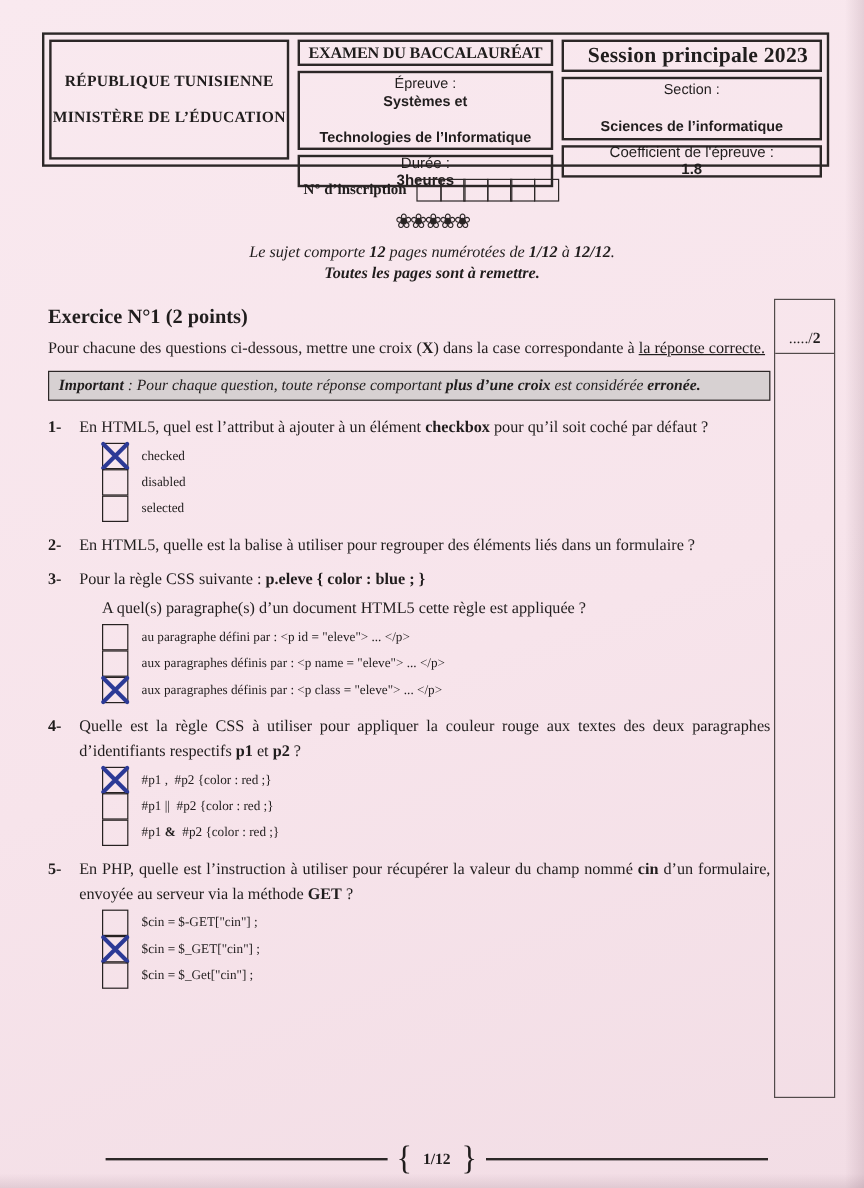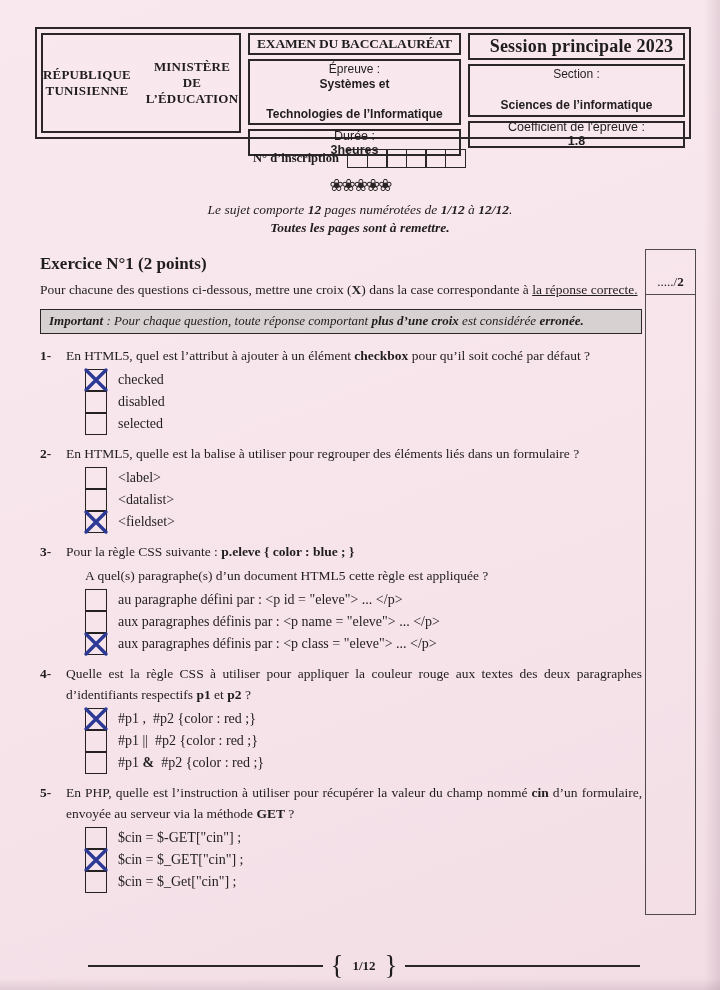--- a/index.html
+++ b/index.html
@@ -14,22 +14,22 @@
   .edge-right{position:absolute;top:0;right:0;width:16px;height:100%;
     background:linear-gradient(90deg,rgba(0,0,0,0) 0%,rgba(120,85,100,.16) 100%);}
   .edge-bottom{position:absolute;left:0;bottom:0;width:100%;height:12px;
     background:linear-gradient(180deg,rgba(0,0,0,0) 0%,rgba(120,85,100,.15) 100%);}
   .b{font-weight:bold}.i{font-style:italic}.u{text-decoration:underline}
 
   
   .header{position:absolute;left:35px;top:27px;width:656px;height:112px;
     border:2px solid #2c2727;box-sizing:border-box;display:flex;gap:7px;padding:4px;}
   .h-left{width:200px;border:2px solid #2c2727;box-sizing:border-box;
-    display:flex;flex-direction:row;justify-content:center;align-items:center;gap:14px;
-    font-weight:bold;font-size:13px;letter-spacing:.2px;text-align:center;}
+    display:flex;flex-direction:column;justify-content:center;align-items:center;gap:14px;
+    font-weight:bold;font-size:13px;letter-spacing:.2px;text-align:left;}
   .h-col{display:flex;flex-direction:column;gap:4px;box-sizing:border-box;}
   .h-mid{width:213px;}
   .h-right{flex:1;}
   .h-cell{border:2px solid #2c2727;box-sizing:border-box;display:flex;flex-direction:column;
     justify-content:center;align-items:center;text-align:left;padding:1px 2px;}
   .cell-exam{height:30px;font-weight:bold;font-size:13.5px;letter-spacing:-.2px;}
   .cell-epreuve{flex:1;font-family:"Liberation Sans",sans-serif;font-size:12px;line-height:1.25;}
   .cell-duree{height:27px;font-family:"Liberation Sans",sans-serif;font-size:12.5px;}
   .cell-session{height:35px;font-size:18px;font-weight:600;letter-spacing:.2px;padding-left:12px;}
   .cell-section{flex:1;font-family:"Liberation Sans",sans-serif;font-size:12px;line-height:1.3;}
@@ -65,21 +65,21 @@
   .question{margin-bottom:8px;}
   .q-line{display:flex;font-size:13.5px;line-height:21px;}
   .q-num{font-weight:bold;min-width:18px;margin-right:8px;}
   .q-text{flex:1;text-align:justify;}
   .q-sub{font-size:13.5px;line-height:21px;margin-left:45px;margin-top:3px;}
   .options{margin-left:45px;margin-top:3px;}
   .option{display:flex;align-items:center;height:22px;}
   .checkbox{position:relative;width:22px;height:22px;box-sizing:border-box;
     border:1.5px solid #262121;margin-right:11px;flex:none;}
   .checkbox svg{position:absolute;left:-2px;top:-2px;width:24px;height:24px;overflow:visible;}
-  .opt-label{font-size:14px;white-space:pre;}
+  .opt-label{font-size:11px;white-space:pre;}
 
   
   .footer{position:absolute;left:88px;top:952px;width:552px;display:flex;align-items:center;}
   .fline{flex:1;height:2px;background:#2c2727;}
   .fbrace{font-size:27px;font-weight:400;line-height:1;padding:0 7px;transform:scaleY(1.05);}
   .fpage{font-weight:bold;font-size:13px;padding:0 2px;}
 </style>
 </head>
 <body>
 
@@ -167,38 +167,20 @@
               <span class="checkbox"></span>
               <span class="opt-label"><span>selected</span></span>
             </div>
           </div>
         </div>
         <div class="question">
           <div class="q-line">
             <span class="q-num">2-</span>
             <span class="q-text"><span>En HTML5, quelle est la balise à utiliser pour regrouper des éléments liés dans un formulaire ?</span></span>
           </div>
-          <div class="options">
-            <div class="option">
-              <span class="checkbox"></span>
-              <span class="opt-label"><span>&lt;label&gt;</span></span>
-            </div>
-            <div class="option">
-              <span class="checkbox"></span>
-              <span class="opt-label"><span>&lt;datalist&gt;</span></span>
-            </div>
-            <div class="option">
-              <span class="checkbox checked">
-                <svg viewBox="0 0 24 24">
-                  <path d="M2 2 L22 22 M22 2 L2 22" stroke="#2c3a96" stroke-width="3.4" stroke-linecap="round" fill="none"></path>
-                </svg>
-              </span>
-              <span class="opt-label"><span>&lt;fieldset&gt;</span></span>
-            </div>
-          </div>
         </div>
         <div class="question">
           <div class="q-line">
             <span class="q-num">3-</span>
             <span class="q-text"><span>Pour la règle CSS suivante : </span><span class="b">p.eleve { color : blue ; }</span></span>
           </div>
           <div class="q-sub"><span>A quel(s) paragraphe(s) d’un document HTML5 cette règle est appliquée ?</span></div>
           <div class="options">
             <div class="option">
               <span class="checkbox"></span>

